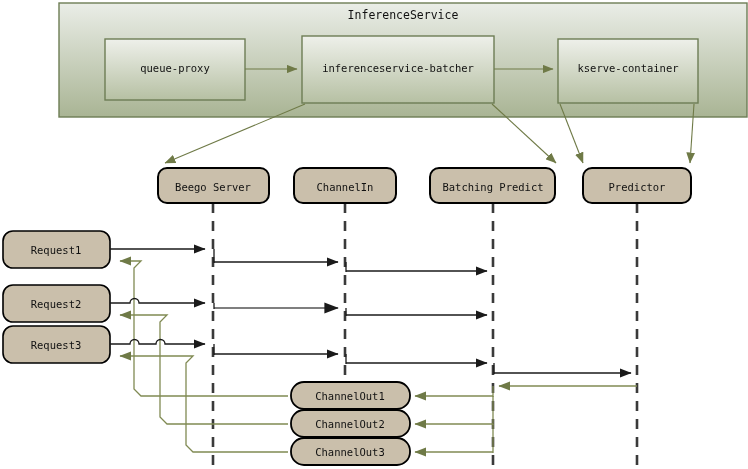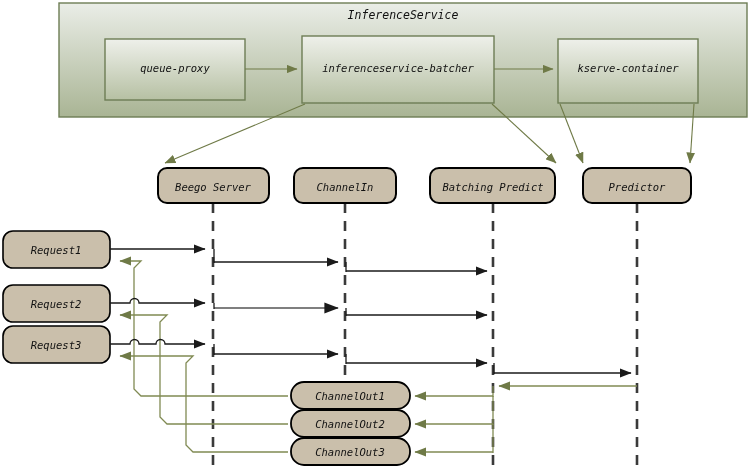--- a/index.html
+++ b/index.html
@@ -1,18 +1,18 @@
 <!DOCTYPE html>
 <html><head>
 <meta charset="utf-8">
 <style>
   html,body{margin:0;padding:0;background:#ffffff;}
   body{width:748px;height:469px;overflow:hidden;
        font-family:"DejaVu Sans Mono","Liberation Mono",monospace;}
-  #canvas{position:relative;width:640px;height:469px;font-style:italic;}
+  #canvas{position:relative;width:640px;height:469px;}
   svg{position:absolute;top:0;left:0;}
   text{font-family:"DejaVu Sans Mono","Liberation Mono",monospace;}
 </style>
 </head>
 <body>
 
 <div id="canvas">
 <svg width="748" height="469" viewBox="0 0 748 469" xmlns="http://www.w3.org/2000/svg">
   <defs>
     <linearGradient id="gradBig" x1="0" y1="0" x2="0" y2="1">

